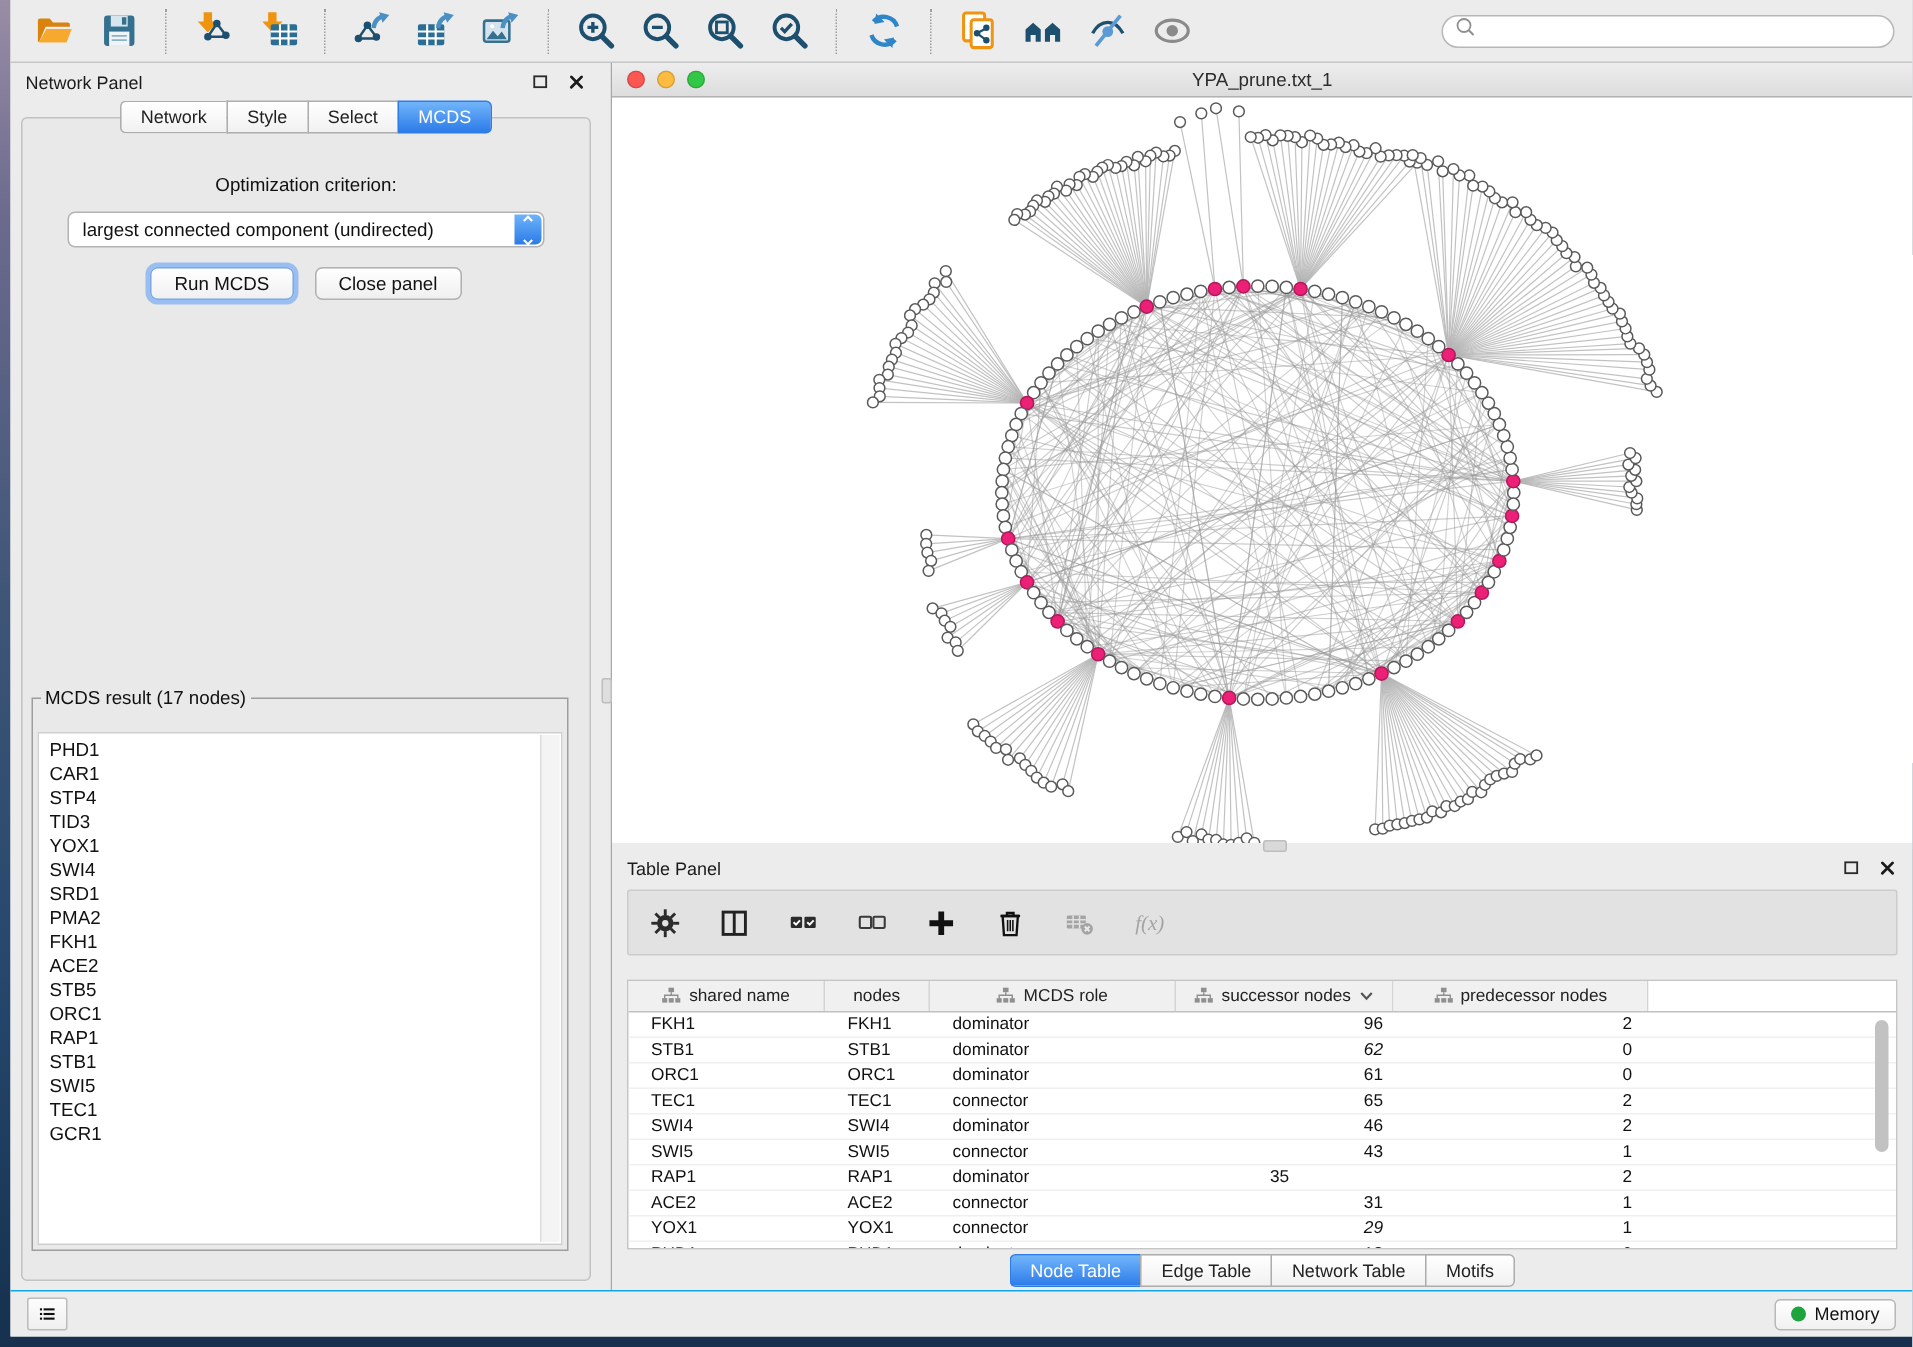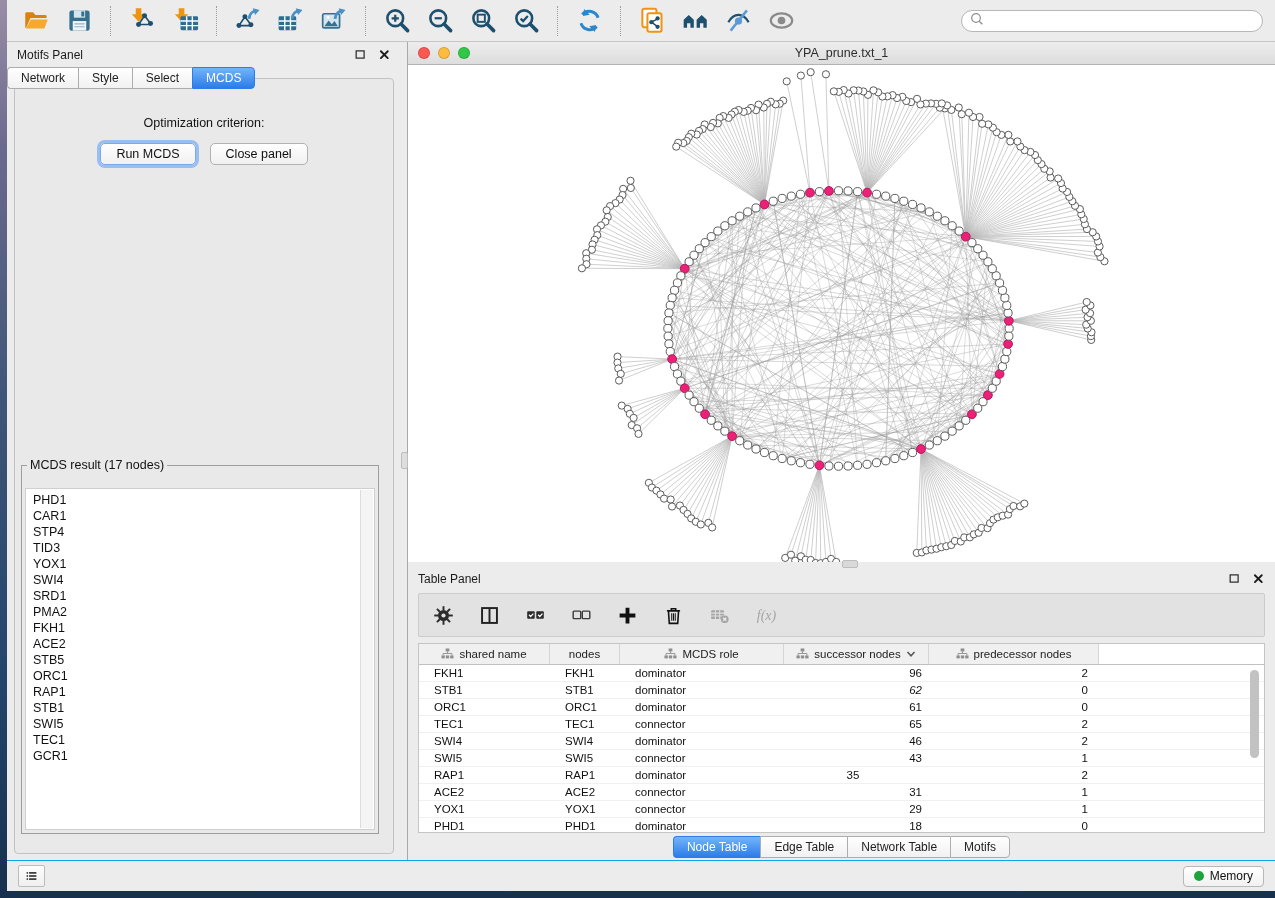--- a/index.html
+++ b/index.html
@@ -16,21 +16,21 @@
   .search-box{margin-left:auto;width:286px;height:20px;border:1px solid #b7b7b7;border-radius:11px;background:#fff;display:flex;align-items:center;padding:0 7px;gap:5px;margin-right:4px;}
   .search-box input{border:none;outline:none;flex:1;font-size:12px;background:transparent;font-family:"Liberation Sans",sans-serif;}
 
   .workspace{flex:1;display:flex;min-height:0;}
 
   
   .control-panel{width:394px;flex:0 0 auto;display:flex;flex-direction:column;background:#ececec;position:relative;}
   .panel-titlebar{height:25px;display:flex;align-items:center;padding:0 10px;font-size:12px;color:#1b1b1b;flex:0 0 auto;}
   .win-btns{margin-left:auto;display:flex;gap:11px;align-items:center;}
   .win-btn{width:13px;height:13px;display:flex;align-items:center;justify-content:center;}
-  .tabs-row{display:flex;justify-content:flex-start;position:relative;z-index:2;flex:0 0 auto;}
+  .tabs-row{display:flex;justify-content:center;position:relative;z-index:2;flex:0 0 auto;}
   .tab{font-size:12px;padding:3px 13px;background:linear-gradient(#ffffff,#f1f1f1);border:1px solid #adadad;border-right:none;color:#222;white-space:nowrap;}
   .tab:first-child{border-radius:4px 0 0 4px;}
   .tab:last-child{border-right:1px solid #adadad;border-radius:0 4px 4px 0;}
   .tab.selected{background:linear-gradient(#72b5fa,#2c7ce9);color:#fff;border-color:#2d7de9;}
   .cp-body{flex:1;margin:-11px 7px 6px 7px;border:1px solid #c2c2c2;border-radius:4px;background:#e9e9e9;position:relative;}
   .opt-label{text-align:center;font-size:12.5px;margin-top:37px;color:#111;}
   .select-row{margin:11px 30px 0 30px;}
   .mac-select{height:22px;border:1px solid #b3b3b3;border-radius:5px;background:#fff;display:flex;align-items:center;font-size:12.5px;padding-left:9px;position:relative;color:#111;}
   .select-stepper{position:absolute;right:1px;top:1px;bottom:1px;width:18px;border-radius:0 4px 4px 0;background:linear-gradient(#6fb3fa,#2b7be8);display:flex;flex-direction:column;align-items:center;justify-content:center;gap:1px;}
   .btn-row{display:flex;justify-content:center;gap:14px;margin-top:13px;}
@@ -52,21 +52,21 @@
   .traffic{display:flex;gap:8px;margin-left:10px;z-index:2;}
   .light{width:12px;height:12px;border-radius:50%;border:1px solid rgba(0,0,0,.15);box-sizing:border-box;}
   .win-title{position:absolute;left:0;right:0;text-align:center;font-size:12.5px;color:#2c2c2c;}
   .net-canvas{flex:1;background:#fff;min-height:0;}
   .net-canvas svg{display:block;width:100%;height:100%;}
   .h-divider{height:4px;background:#ececec;position:relative;flex:0 0 auto;}
   .h-grip{position:absolute;left:50%;top:-2px;width:14px;height:6px;background:#d9d9d9;border:1px solid #bdbdbd;border-radius:2px;}
 
   
   .table-panel{flex:1;display:flex;flex-direction:column;min-height:0;}
-  .tp-toolbar{height:42px;margin:2px 10px 6px 10px;background:#e2e2e2;border:1px solid #cccccc;border-radius:2px;display:flex;align-items:center;padding:0 14px;gap:25px;flex:0 0 auto;}
+  .tp-toolbar{height:42px;margin:2px 10px 16px 10px;background:#e2e2e2;border:1px solid #cccccc;border-radius:2px;display:flex;align-items:center;padding:0 14px;gap:25px;flex:0 0 auto;}
   .tp-icon{display:flex;align-items:center;justify-content:center;}
   .tp-table{flex:1;margin:0 10px;background:#fff;border:1px solid #c5c5c5;position:relative;overflow:hidden;min-height:0;}
   .thead{display:flex;height:20px;border-bottom:1px solid #c0c0c0;}
   .th{box-sizing:border-box;display:flex;align-items:center;justify-content:center;gap:5px;font-size:11.5px;color:#222;background:#f0f0f0;border-right:1px solid #d5d5d5;}
   .th-fill{flex:1;background:#fff;}
   .tr{display:flex;height:16px;align-items:center;font-size:11.5px;color:#111;border-bottom:1px solid #f0f0f0;}
   .td{box-sizing:border-box;white-space:nowrap;overflow:hidden;}
   .td.text{padding-left:15px;}
   .td.num{text-align:right;}
   .v-scroll{position:absolute;right:5px;top:26px;width:9px;height:88px;background:#c2c2c2;border-radius:5px;}
@@ -241,21 +241,21 @@
               <line x1="15.3" y1="15.3" x2="20" y2="20" stroke="#8f8f8f" stroke-width="2"></line>
             </svg></span>
         <input type="text" placeholder="" style="">
       </div>
     </div>
 
     <div class="workspace">
 
       <div class="control-panel">
         <div class="panel-titlebar">
-          <span>Motifs Panel</span>
+          <span>Network Panel</span>
           <span class="win-btns" id="cp-winbtns">
               <span class="win-btn">
                 <svg width="13" height="13" viewBox="0 0 18 18" xmlns="http://www.w3.org/2000/svg">
                   <rect x="3" y="4" width="11" height="10" fill="none" stroke="#2b2b2b" stroke-width="1.7"></rect>
                 </svg>
               </span>
               <span class="win-btn">
                 <svg width="13" height="13" viewBox="0 0 18 18" xmlns="http://www.w3.org/2000/svg">
                   <path d="M4 4.5L13.5 14M13.5 4.5L4 14" stroke="#1b1b1b" stroke-width="2.6" stroke-linecap="round"></path>
                 </svg>
@@ -263,20 +263,33 @@
             </span>
         </div>
         <div class="tabs-row" id="cp-tabs">
             <span class="tab">Network</span>
             <span class="tab">Style</span>
             <span class="tab">Select</span>
             <span class="tab selected">MCDS</span>
           </div>
         <div class="cp-body">
           <div class="opt-label">Optimization criterion:</div>
+          <div class="select-row">
+            <div class="mac-select">
+              <span>largest connected component (undirected)</span>
+              <span class="select-stepper" id="cp-stepper">
+                  <span><svg width="8" height="6.4" viewBox="0 0 10 8" xmlns="http://www.w3.org/2000/svg">
+                      <path d="M1.5 5.5L5 2l3.5 3.5" stroke="#fff" stroke-width="1.8" fill="none"></path>
+                    </svg></span>
+                  <span><svg width="8" height="6.4" viewBox="0 0 10 8" xmlns="http://www.w3.org/2000/svg">
+                      <path d="M1.5 2.5L5 6l3.5-3.5" stroke="#fff" stroke-width="1.8" fill="none"></path>
+                    </svg></span>
+                </span>
+            </div>
+          </div>
           <div class="btn-row">
             <button class="mac-btn focused">Run MCDS</button>
             <button class="mac-btn">Close panel</button>
           </div>
           <fieldset class="result-group">
             <legend>MCDS result (17 nodes)</legend>
             <div class="mcds-list" id="mcds-list">
               <div class="list-track"></div>
             <div>PHD1</div>
                 <div>CAR1</div>
@@ -1350,21 +1363,21 @@
                   <div class="td text" style="width:131px;">ACE2</div>
                   <div class="td text" style="width:70px;">ACE2</div>
                   <div class="td text" style="width:164px;">connector</div>
                   <div class="td num" style="width:145px;padding-right:7px;">31</div>
                   <div class="td num" style="width:170px;padding-right:11px;">1</div>
                 </div>
                 <div class="tr">
                   <div class="td text" style="width:131px;">YOX1</div>
                   <div class="td text" style="width:70px;">YOX1</div>
                   <div class="td text" style="width:164px;">connector</div>
-                  <div class="td num" style="width:145px;padding-right:7px;">29</div>
+                  <div class="td num" style="width:145px;padding-right:7px;font-style:italic;">29</div>
                   <div class="td num" style="width:170px;padding-right:11px;">1</div>
                 </div>
                 <div class="tr">
                   <div class="td text" style="width:131px;">PHD1</div>
                   <div class="td text" style="width:70px;">PHD1</div>
                   <div class="td text" style="width:164px;">dominator</div>
                   <div class="td num" style="width:145px;padding-right:7px;">18</div>
                   <div class="td num" style="width:170px;padding-right:11px;">0</div>
                 </div>
               </div>

